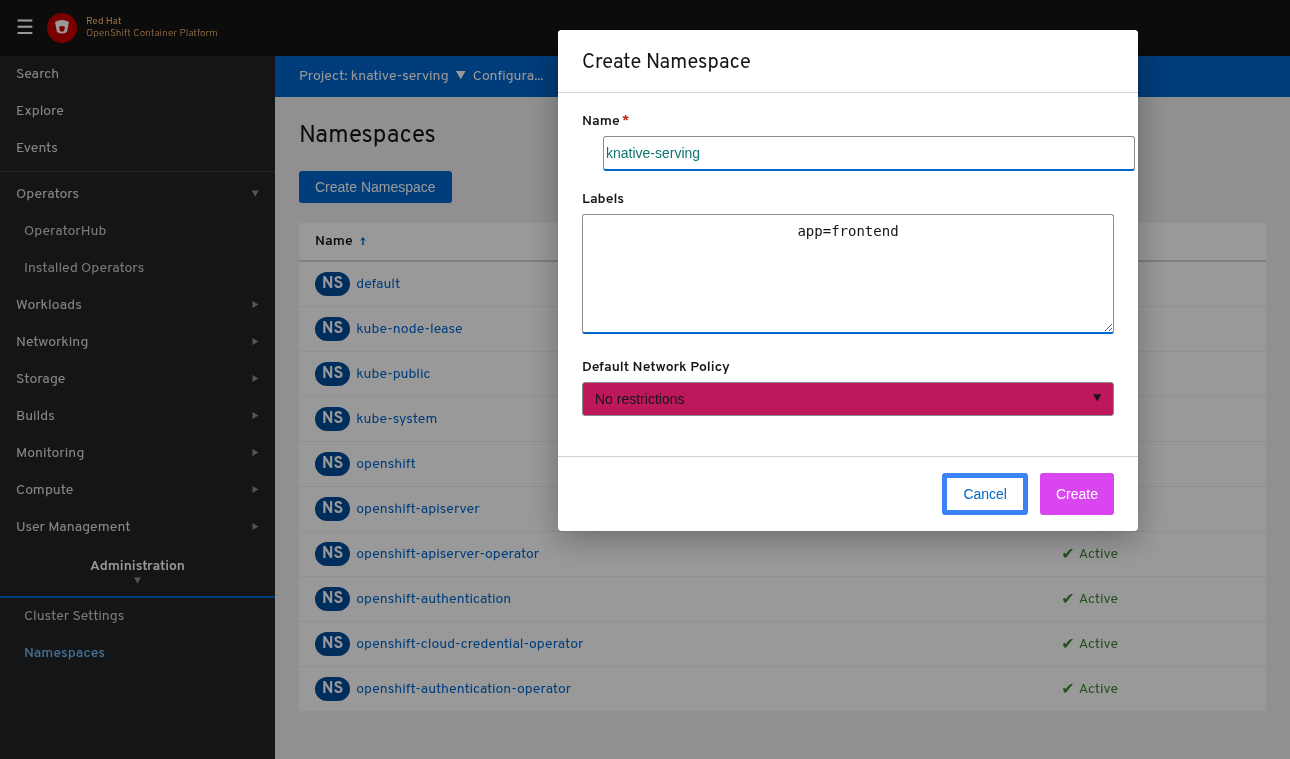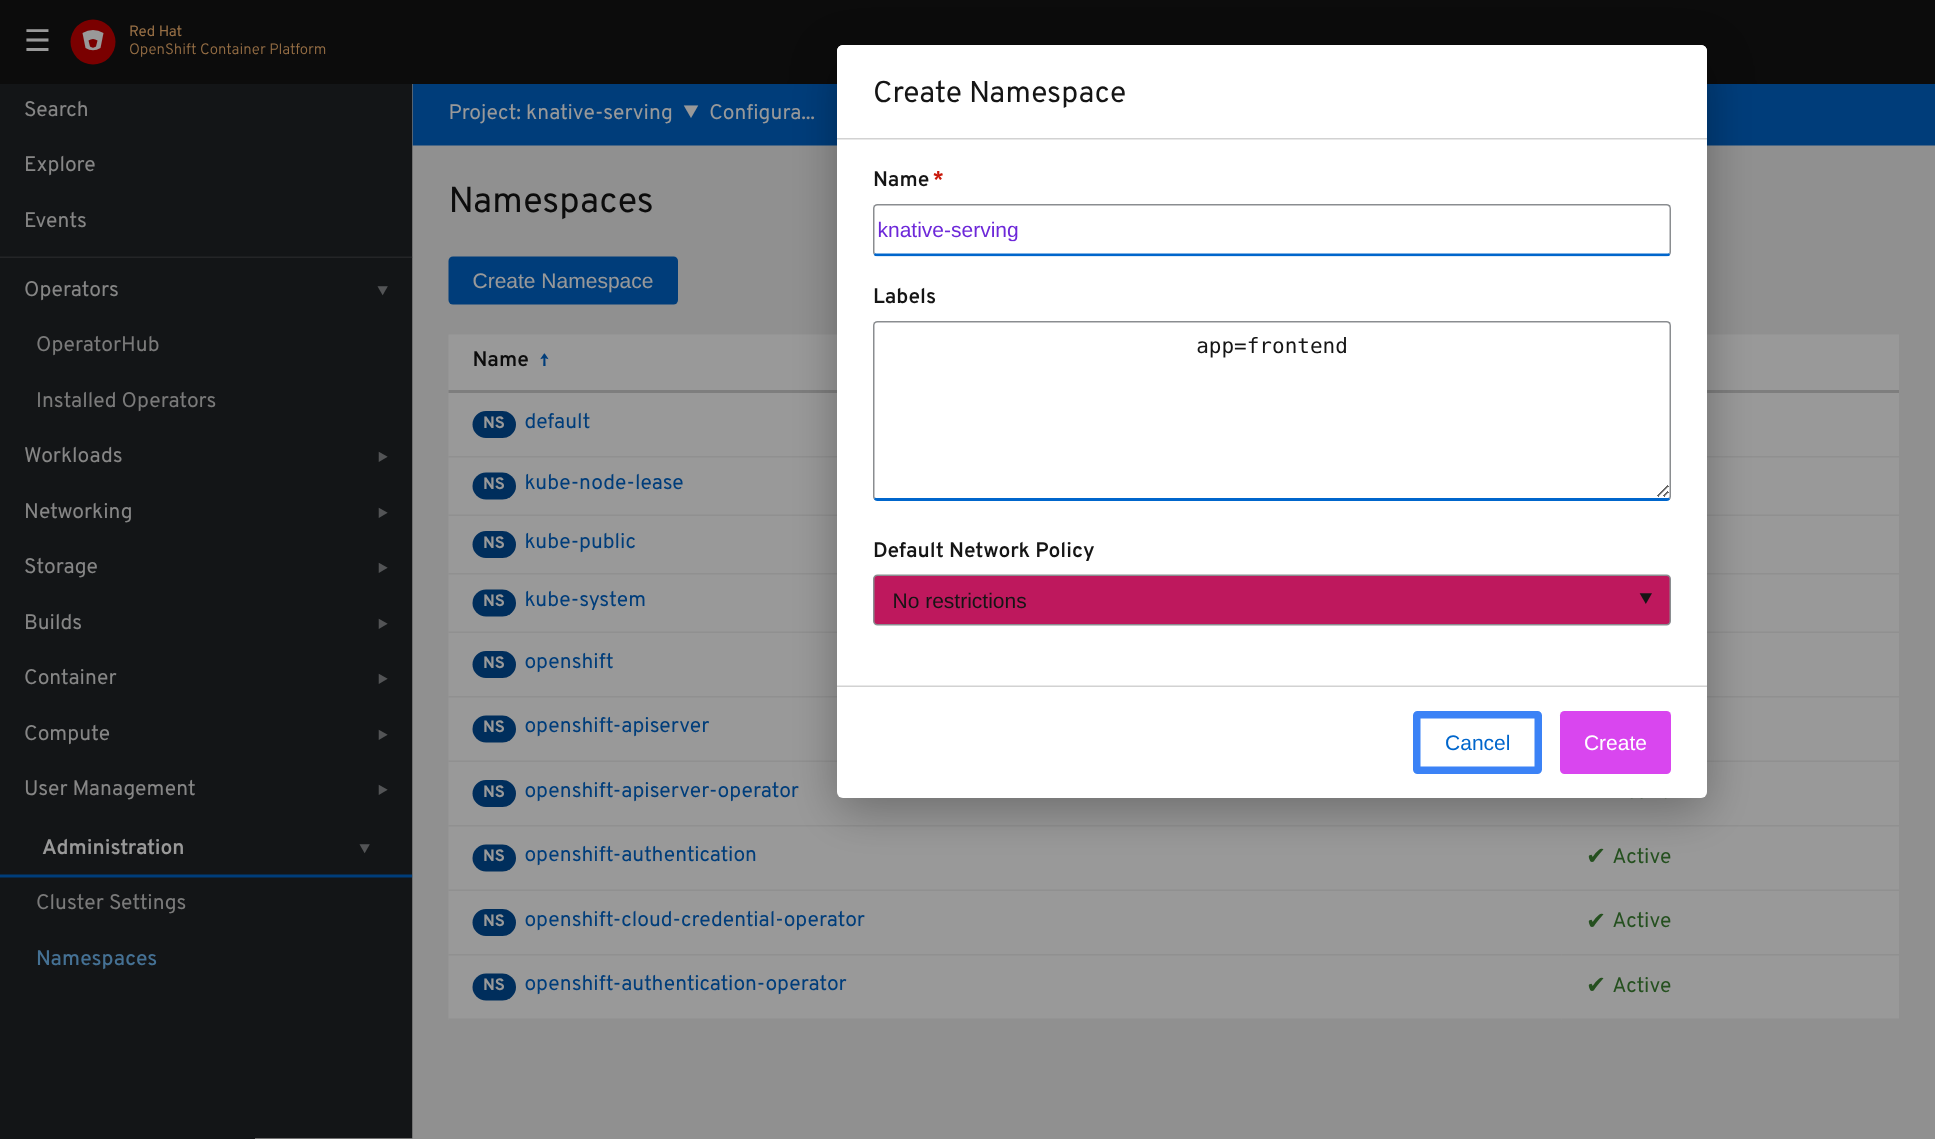--- a/index.html
+++ b/index.html
@@ -24,22 +24,23 @@
     
     .sidebar {
       width: 275px; min-width: 275px; background: #212427; color: #fff;
       overflow-y: auto; flex-shrink: 0;
     }
     .sidebar-item {
       padding: 10px 16px; cursor: pointer; display: flex; align-items: center;
       justify-content: space-between; color: #e0e0e0; font-size: 14px;
     }
     .sidebar-item.section-header {
-      font-weight: 600; color: #fff; padding: 12px 28px 8px;
+      font-weight: 600; color: #fff; padding: 12px 16px 8px;
       border-bottom: 2px solid #06c;
+      flex-direction: column;
     }
     .sidebar-item.subsection { padding-left: 24px; color: #ccc; }
     .sidebar-item.subsection.active-sub { color: #73bcf7; font-weight: 500; }
     .sidebar-divider { border: none; border-top: 1px solid #3c3f42; margin: 4px 0; }
     .chevron { font-size: 10px; color: #8a8d90; }
 
     
     .main-content {
       flex: 1; background: #f0f0f0; overflow-y: auto; padding: 0;
     }
@@ -57,21 +58,21 @@
 
     
     .ns-table { width: 100%; border-collapse: collapse; background: #fff; }
     .ns-table th {
       text-align: left; padding: 10px 16px; border-bottom: 2px solid #d2d2d2;
       color: #151515; font-weight: 600; font-size: 14px;
     }
     .ns-table td { padding: 10px 16px; border-bottom: 1px solid #f0f0f0; font-size: 14px; }
     .ns-badge {
       display: inline-flex; align-items: center; justify-content: center;
-      background: #004d99; color: #fff; font-size: 11px; font-weight: 700;
+      background: #004d99; color: #fff; font-size: 16px; font-weight: 700;
       border-radius: 12px; padding: 2px 7px; margin-right: 6px;
     }
     .ns-link { color: #0066cc; text-decoration: none; }
     .status-active { color: #3e8635; display: flex; align-items: center; gap: 4px; }
     .status-icon { color: #3e8635; font-size: 16px; }
     .sort-icon { color: #0066cc; margin-left: 4px; font-size: 12px; }
 
     
     .overlay {
       position: fixed; top: 0; left: 0; right: 0; bottom: 0;
@@ -92,22 +93,23 @@
     .modal-title { font-size: 20px; font-weight: 400; color: #151515; }
     .modal-body { padding: 20px 24px; }
     .form-group { margin-bottom: 20px; }
     .form-label {
       display: block; font-size: 14px; font-weight: 600; color: #151515;
       margin-bottom: 6px;
     }
     .form-label .required { color: #c9190b; margin-left: 2px; }
     .form-input {
       width: 100%; padding: 8px 2px; border: 1px solid #8a8d90;
-      border-radius: 3px; font-size: 14px; color: #6d28d9; outline: none;
+      border-radius: 3px; font-size: 14px; color: #0f766e; outline: none;
       border-bottom: 2px solid #0066cc;
+      margin-left: 21px;
     }
     .form-textarea {
       width: 100%; padding: 8px 12px; border: 1px solid #8a8d90;
       border-radius: 3px; font-size: 14px; color: #151515;
       min-height: 120px; resize: vertical; outline: none;
       border-bottom: 2px solid #0066cc;
       text-align: center;
     }
     .form-select-wrapper { position: relative; }
     .form-select {
@@ -185,21 +187,21 @@
     </div>
     <div class="sidebar-item">
       <span>Storage</span>
       <span class="chevron">▶</span>
     </div>
     <div class="sidebar-item">
       <span>Builds</span>
       <span class="chevron">▶</span>
     </div>
     <div class="sidebar-item">
-      <span>Container</span>
+      <span>Monitoring</span>
       <span class="chevron">▶</span>
     </div>
     <div class="sidebar-item">
       <span>Compute</span>
       <span class="chevron">▶</span>
     </div>
     <div class="sidebar-item">
       <span>User Management</span>
       <span class="chevron">▶</span>
     </div>

